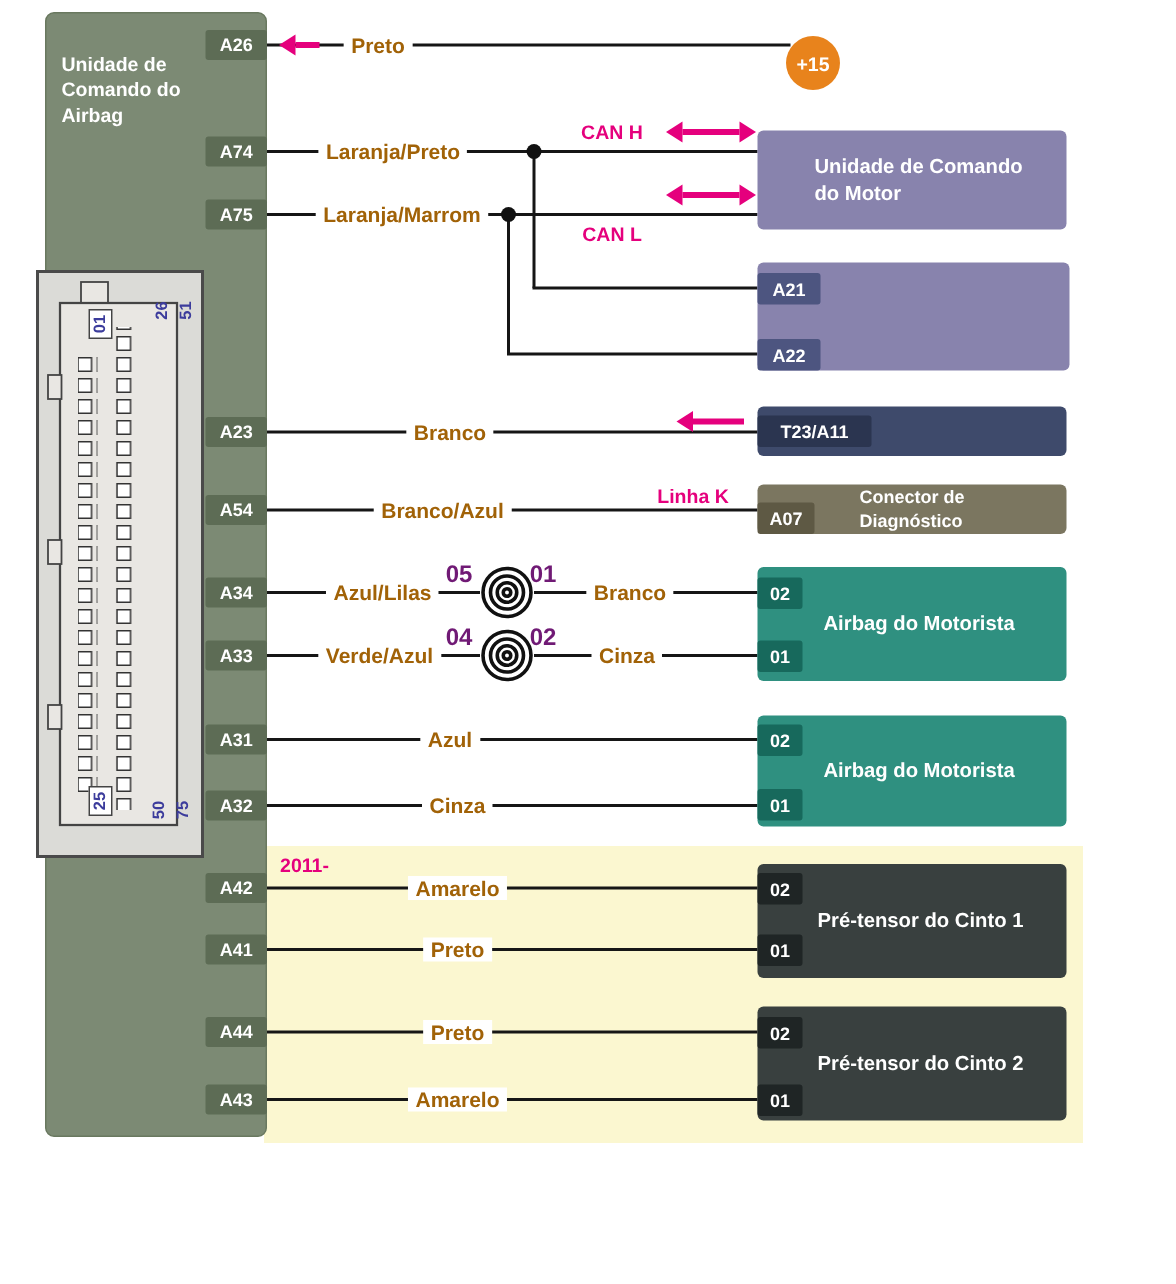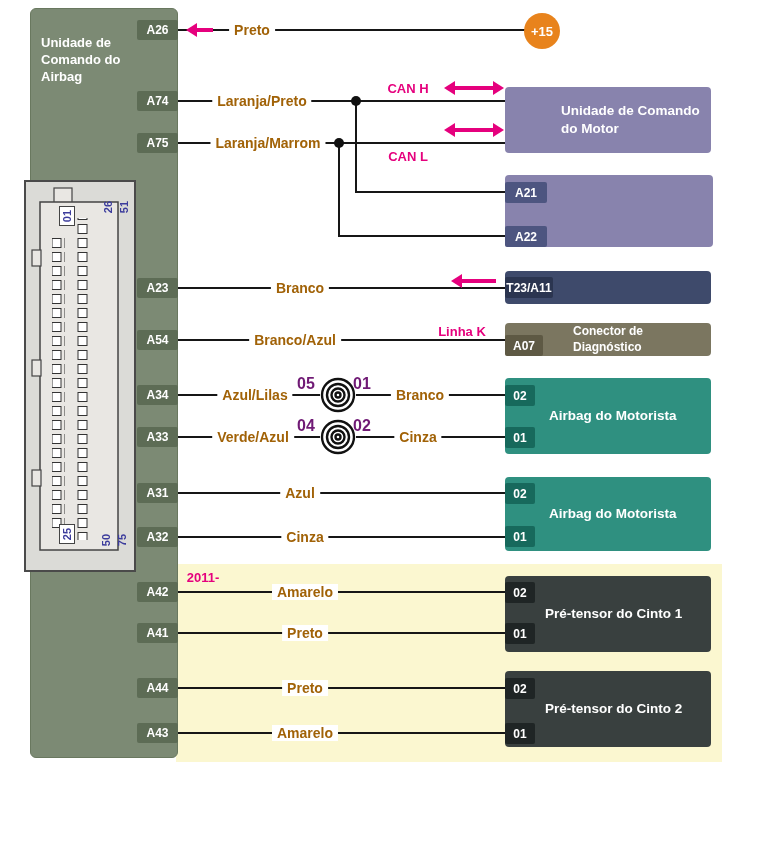--- a/index.html
+++ b/index.html
@@ -37,37 +37,37 @@
   .mnum  { position:absolute; transform:translate(-50%,-50%); color:#701a75; font-size:16px;
            font-weight:bold; z-index:6; }
   .marrow { position:absolute; height:4px; background:#e5007d; z-index:6; }
   .marrow::before { content:""; position:absolute; left:-11px; top:-5px; width:0; height:0;
            border-top:7px solid transparent; border-bottom:7px solid transparent;
            border-right:11px solid #e5007d; }
   .marrow.dbl::after { content:""; position:absolute; right:-11px; top:-5px; width:0; height:0;
            border-top:7px solid transparent; border-bottom:7px solid transparent;
            border-left:11px solid #e5007d; }
   
-  .power { position:absolute; left:524px; top:13px; width:36px; height:36px; border-radius:50%;
+  .power { position:absolute; left:524px; top:24px; width:36px; height:36px; border-radius:50%;
            background:#e8831c; color:#fff; font-size:13px; font-weight:bold; display:flex;
            align-items:center; justify-content:center; z-index:5; }
   
   .box { position:absolute; display:flex; align-items:center; color:#fff; font-weight:bold;
          font-size:13.5px; border-radius:4px; z-index:3; }
-  .box.purple { background:#8883ad;justify-content:flex-end; }
+  .box.purple { background:#8883ad; }
   .box.navy   { background:#3e4a6b; }
   .box.khaki  { background:#7b7660; }
   .box.teal   { background:#2f9080; }
   .box.dark   { background:#39403f; }
   .box-title { line-height:1.3; }
   .tab { position:absolute; left:0; height:21px; display:flex; align-items:center;
          justify-content:center; color:#fff; font-size:12px; font-weight:bold;
          border-radius:2px; z-index:4; }
   .tab.purple-t { background:#4d5580; width:42px; }
-  .tab.navy-t   { background:#2b3550; width:48px; }
+  .tab.navy-t   { background:#2b3550; width:76px; }
   .tab.khaki-t  { background:#5e5944; width:38px; }
   .tab.teal-t   { background:#17695c; width:30px; }
   .tab.dark-t   { background:#1f2525; width:30px; }
 </style>
 </head>
 <body>
 
 <div class="canvas">
 
   <div class="yellow"></div>

